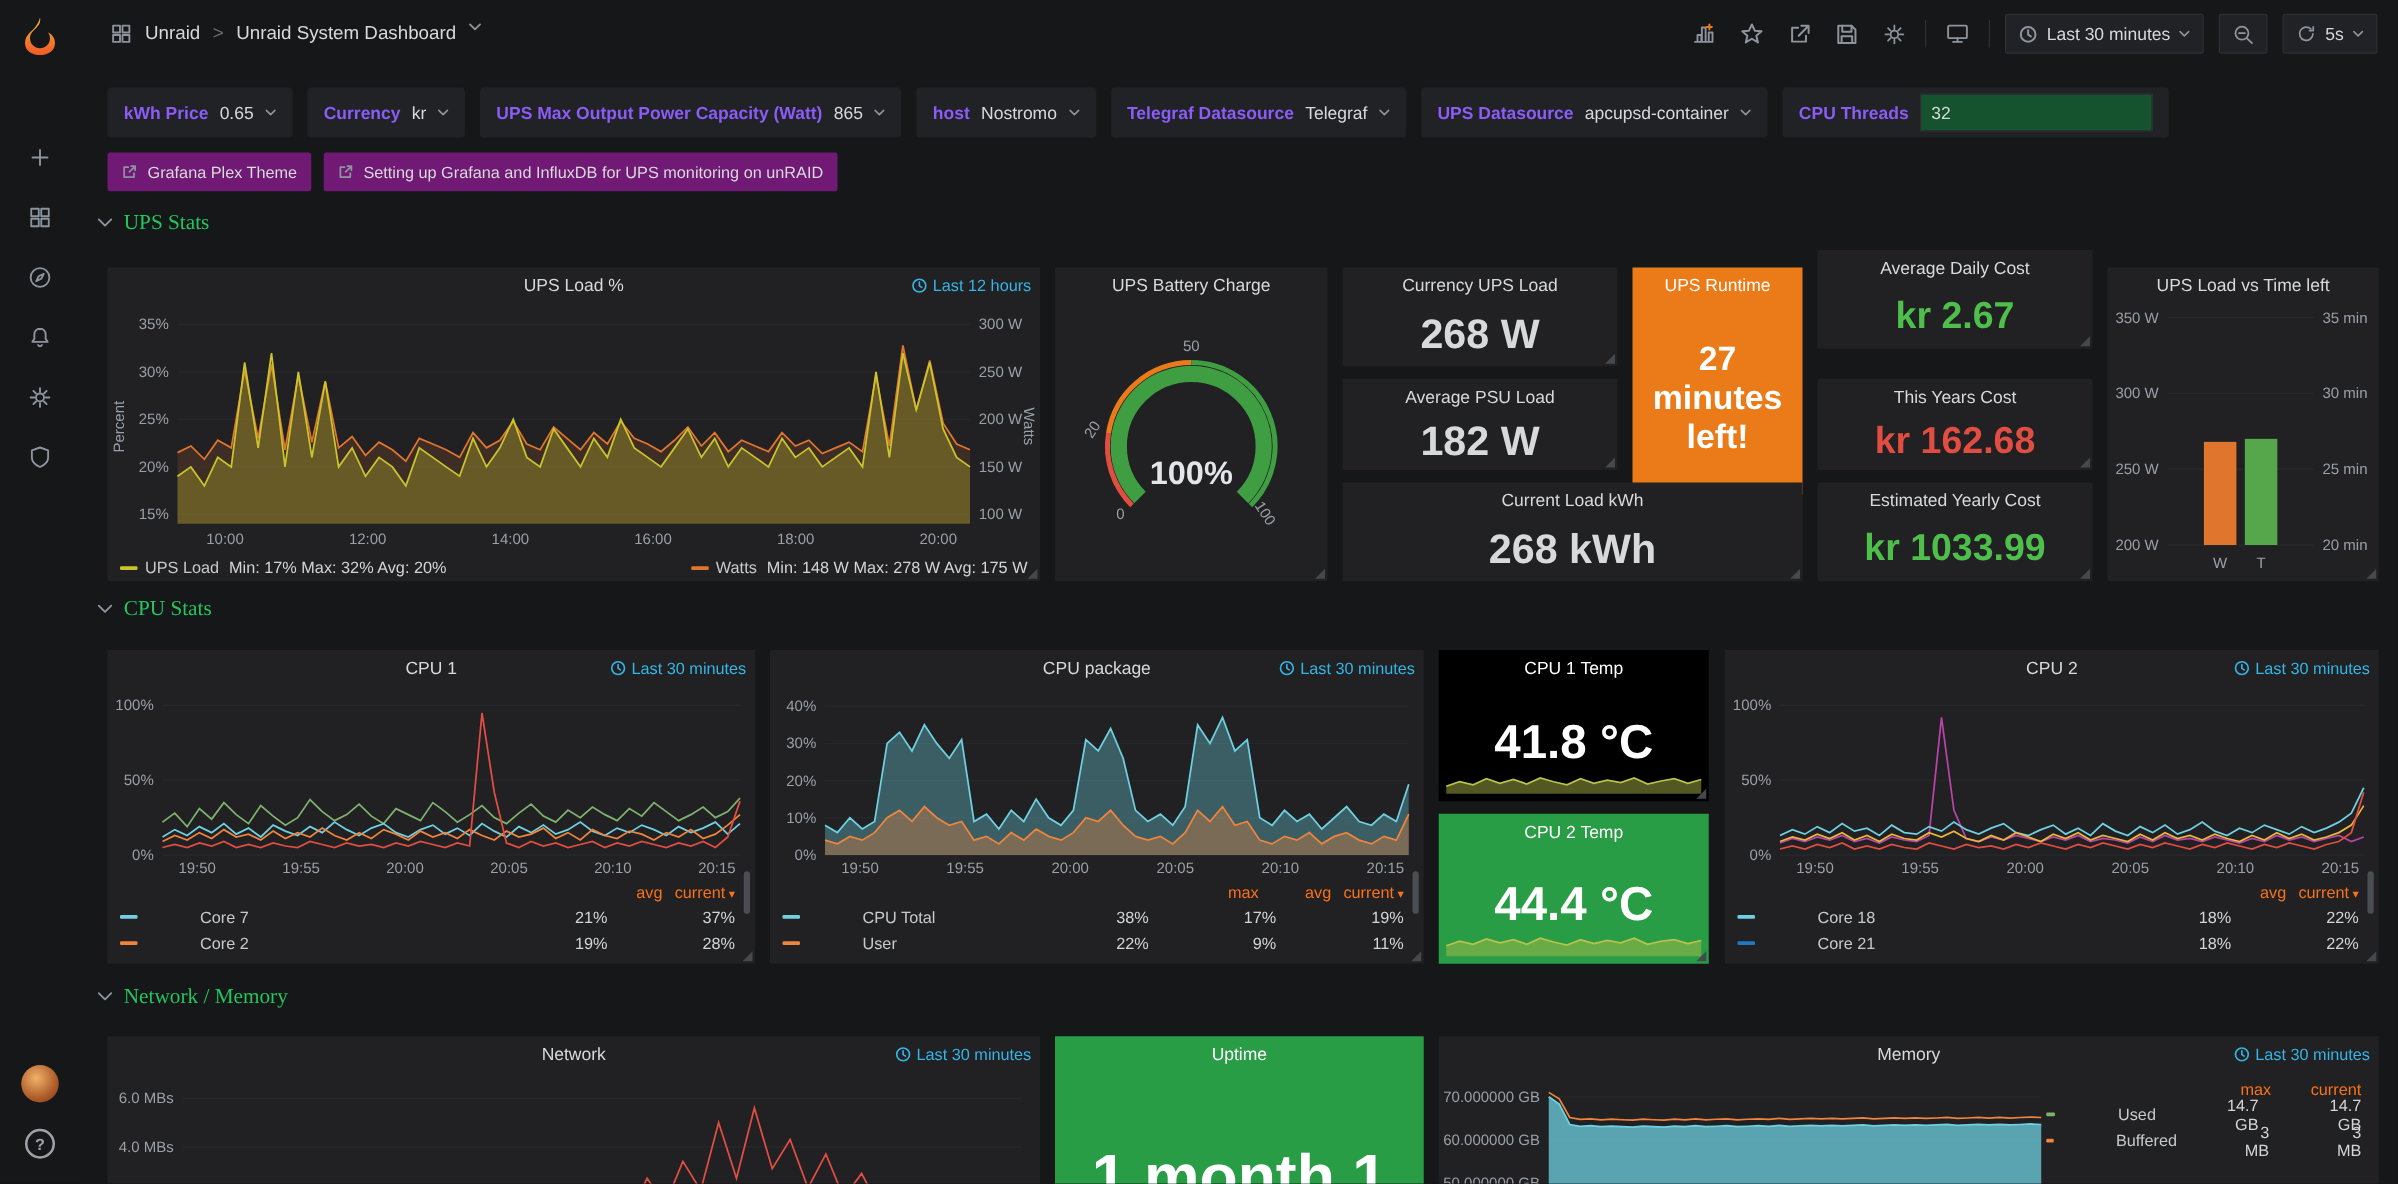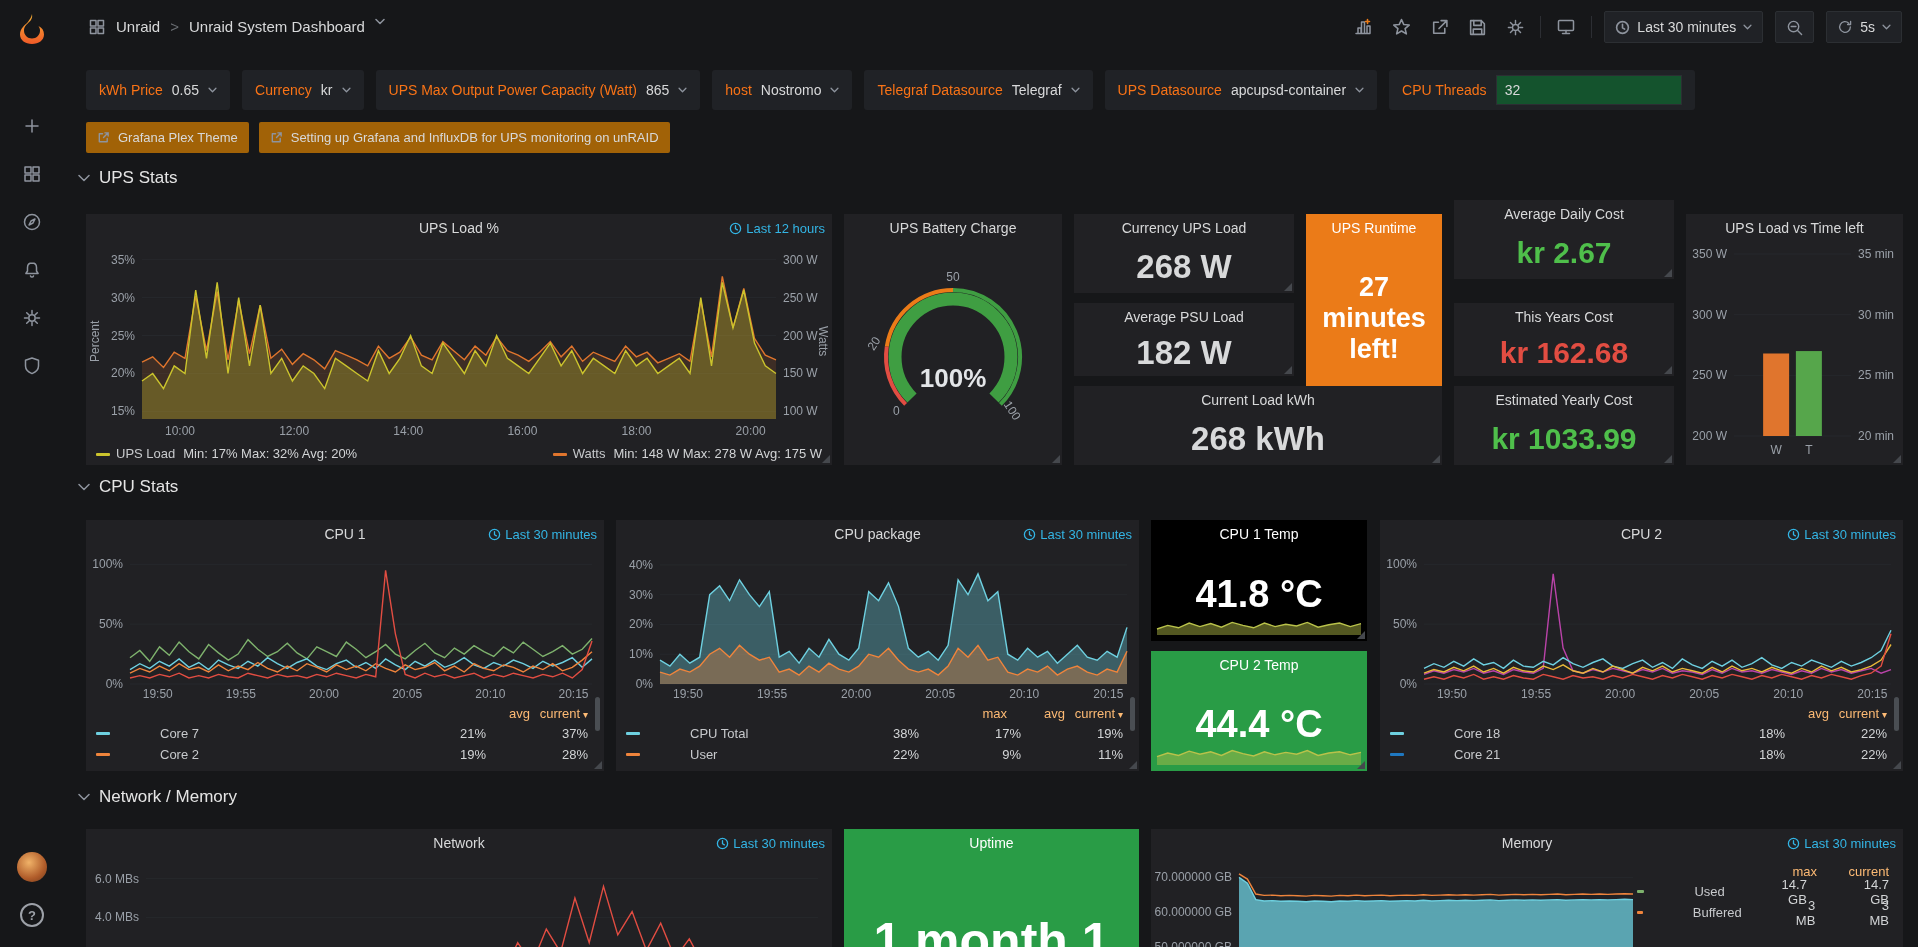--- a/index.html
+++ b/index.html
@@ -20,47 +20,47 @@
   .navbar{position:absolute;left:64px;top:0;width:1854px;height:54px;display:flex;align-items:center;background:#161719;}
   .crumb{display:flex;align-items:flex-start;gap:10px;padding-left:24px;font-size:15px;color:#d8d9da;}
   .crumb-sep{color:#6a6e73;}
   .nav-right{margin-left:auto;display:flex;align-items:center;gap:12px;padding-right:16px;}
   .nav-iconbtn{display:flex;align-items:center;justify-content:center;width:26px;height:26px;cursor:pointer;}
   .nav-sep{width:1px;height:22px;background:#2c2e33;}
   .nav-btn{display:flex;align-items:center;gap:7px;height:30px;padding:0 10px;border:1px solid #2c2f33;background:#202226;border-radius:2px;font-size:14px;color:#d8d9da;cursor:pointer;}
   
   .vars-row{position:absolute;left:86px;top:70px;display:flex;gap:12px;align-items:center;}
   .var-pill{height:40px;display:inline-flex;align-items:center;gap:9px;background:#202226;border-radius:3px;padding:0 13px;font-size:14px;}
-  .var-label{color:#f97316;white-space:nowrap;}
+  .var-label{color:#8b5cf6;white-space:nowrap;font-weight:bold;}
   .var-value{color:#d8d9da;white-space:nowrap;}
   .var-input{width:168px;height:28px;background:#14532d;border:1px solid #2c2e33;color:#d8d9da;font-size:14px;padding:0 8px;font-family:"Liberation Sans",sans-serif;}
   .links-row{position:absolute;left:86px;top:122px;display:flex;gap:10px;}
-  .link-pill{height:31px;display:inline-flex;align-items:center;gap:8px;background:#a16207;border-radius:2px;padding:0 11px;font-size:13px;color:#d8d9da;cursor:pointer;text-decoration:none;}
+  .link-pill{height:31px;display:inline-flex;align-items:center;gap:8px;background:#701a75;border-radius:2px;padding:0 11px;font-size:13px;color:#d8d9da;cursor:pointer;text-decoration:none;}
   
-  .section-header{position:absolute;display:flex;align-items:center;gap:9px;color:#e5e5e5;font-size:17px;font-weight:500;cursor:pointer;}
+  .section-header{position:absolute;display:flex;align-items:center;gap:9px;color:#22c55e;font-size:17px;font-weight:500;cursor:pointer;font-family:Liberation Serif, serif;}
   
   .panel{position:absolute;background:#212124;}
   .panel-header{position:relative;height:27px;display:flex;align-items:center;justify-content:center;}
   .panel-title{font-size:14px;font-weight:500;color:#d8d9da;cursor:pointer;}
   .time-ind{position:absolute;right:7px;top:7px;display:flex;align-items:center;gap:4px;color:#33b5e5;font-size:13px;justify-content:flex-end;}
   .panel-body{position:absolute;top:27px;left:0;right:0;bottom:0;}
   .center{display:flex;align-items:center;justify-content:center;height:100%;}
   .resize{position:absolute;right:2px;bottom:2px;width:0;height:0;border-left:8px solid transparent;border-bottom:8px solid #45484d;}
   .chart{position:absolute;left:0;right:0;}
   .ylab{position:absolute;width:14px;display:flex;align-items:center;justify-content:center;font-size:12px;color:#9aa0a8;writing-mode:vertical-rl;}
   .ylab.left{left:2px;transform:rotate(180deg);}
   .ylab.right{right:2px;}
   
   .legend-h{position:absolute;left:10px;right:10px;bottom:4px;display:flex;justify-content:space-between;font-size:13px;color:#c7c9cc;}
   .sw{display:inline-block;width:14px;height:3px;border-radius:1px;vertical-align:middle;margin-right:6px;}
   .ln{margin-right:8px;cursor:pointer;}
   .ls{color:#d2d4d6;}
   .lt{position:absolute;left:10px;right:16px;bottom:6px;font-size:13px;}
   .lt-head{display:flex;justify-content:flex-end;height:20px;align-items:center;}
-  .lt-head .lt-col{color:#fdba74;}
+  .lt-head .lt-col{color:#f97316;}
   .lt-col{width:58px;text-align:right;}
   .lt-col.wide{width:72px;}
   .lt-row{display:flex;align-items:center;height:21px;gap:44px;}
   .lt-name{color:#c7c9cc;margin-right:auto;cursor:pointer;}
   .lt-row .lt-col{color:#d2d4d6;}
   .sort::after{content:" \25BE";font-size:10px;}
   .lt-scroll{position:absolute;right:4px;bottom:40px;width:5px;height:34px;background:#4a4e53;border-radius:3px;cursor:pointer;}
   .mem-lt{position:absolute;right:14px;top:32px;width:252px;font-size:13px;}
   
   .stat-lg{font-size:33px;font-weight:700;color:#d8d9da;}

